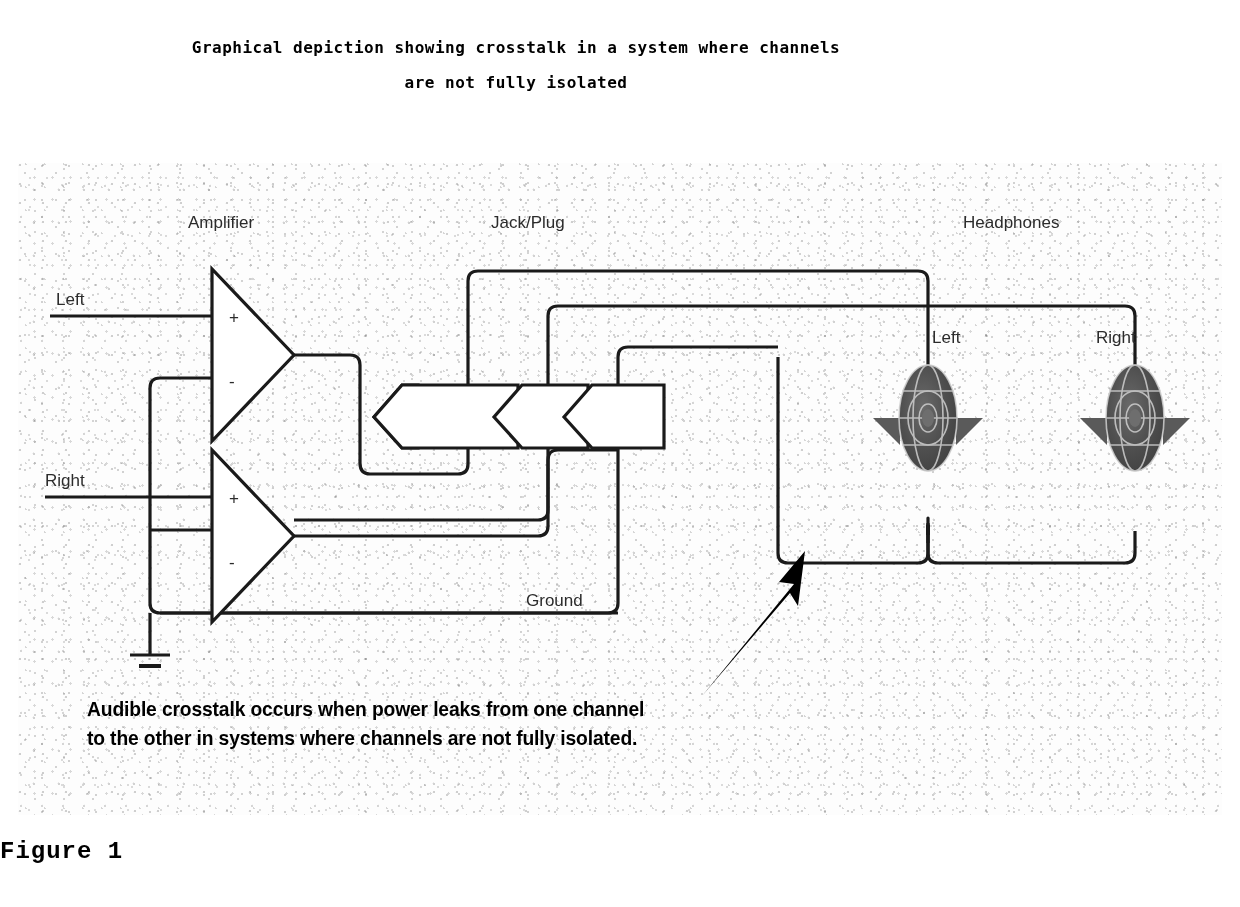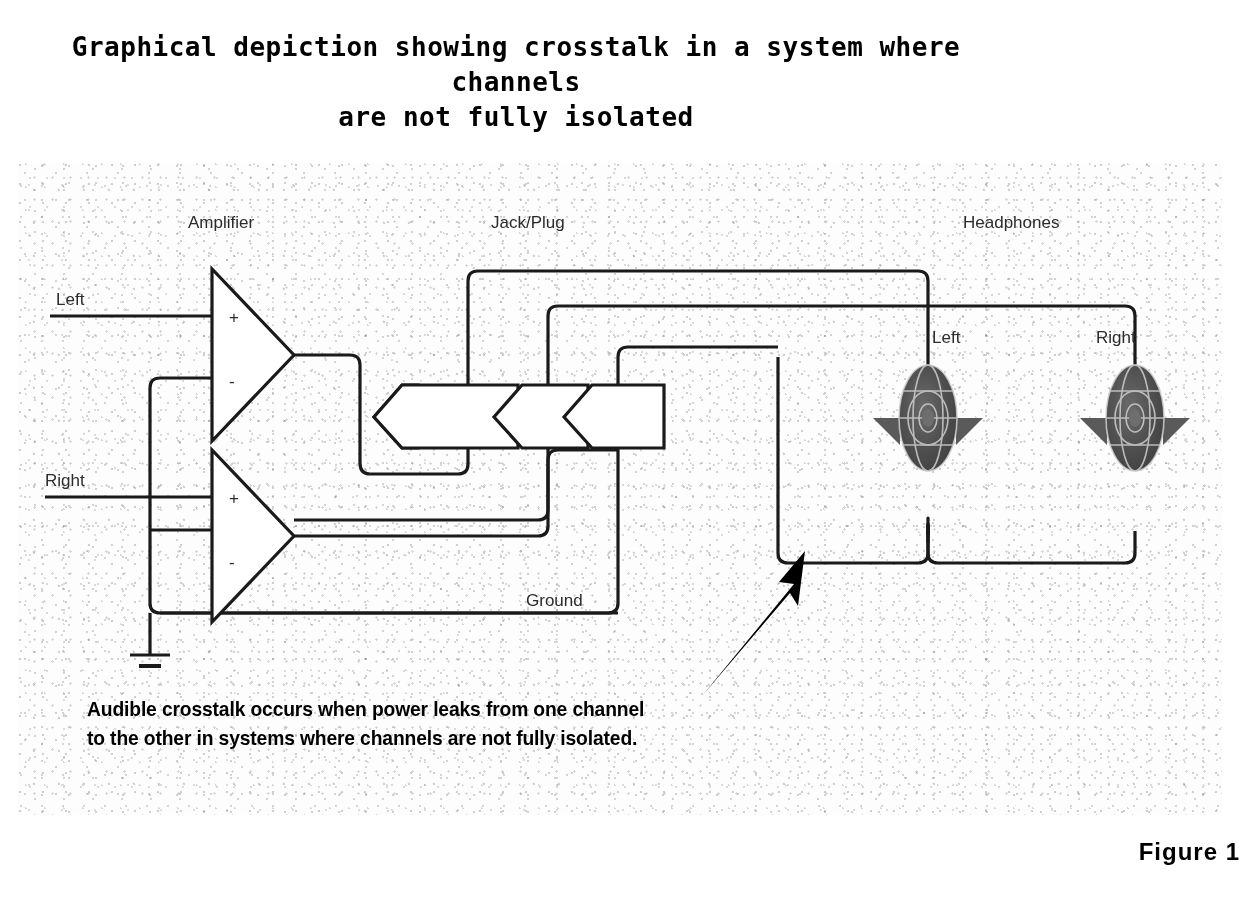--- a/index.html
+++ b/index.html
@@ -18,35 +18,35 @@
 
   
   #page-title {
     position: absolute;
     left: 0;
     top: 30px;
     width: 1032px;
     text-align: center;
     font-family: "DejaVu Sans Mono", "Liberation Mono", monospace;
     font-weight: bold;
-    font-size: 26px;
+    font-size: 16px;
     line-height: 35px;
     letter-spacing: 0.5px;
     color: #000000;
     white-space: pre-line;
   }
 
   
   #figure-label {
     position: absolute;
     left: 0;
     top: 838px;
     width: 1240px;
-    text-align: right;
-    font-family: Liberation Sans, sans-serif;
+    text-align: left;
+    font-family: Liberation Mono, monospace;
     font-weight: bold;
     font-size: 24px;
     color: #000000;
     letter-spacing: 1px;
   }
 
   
   #diagram {
     position: absolute;
     left: 18px;

